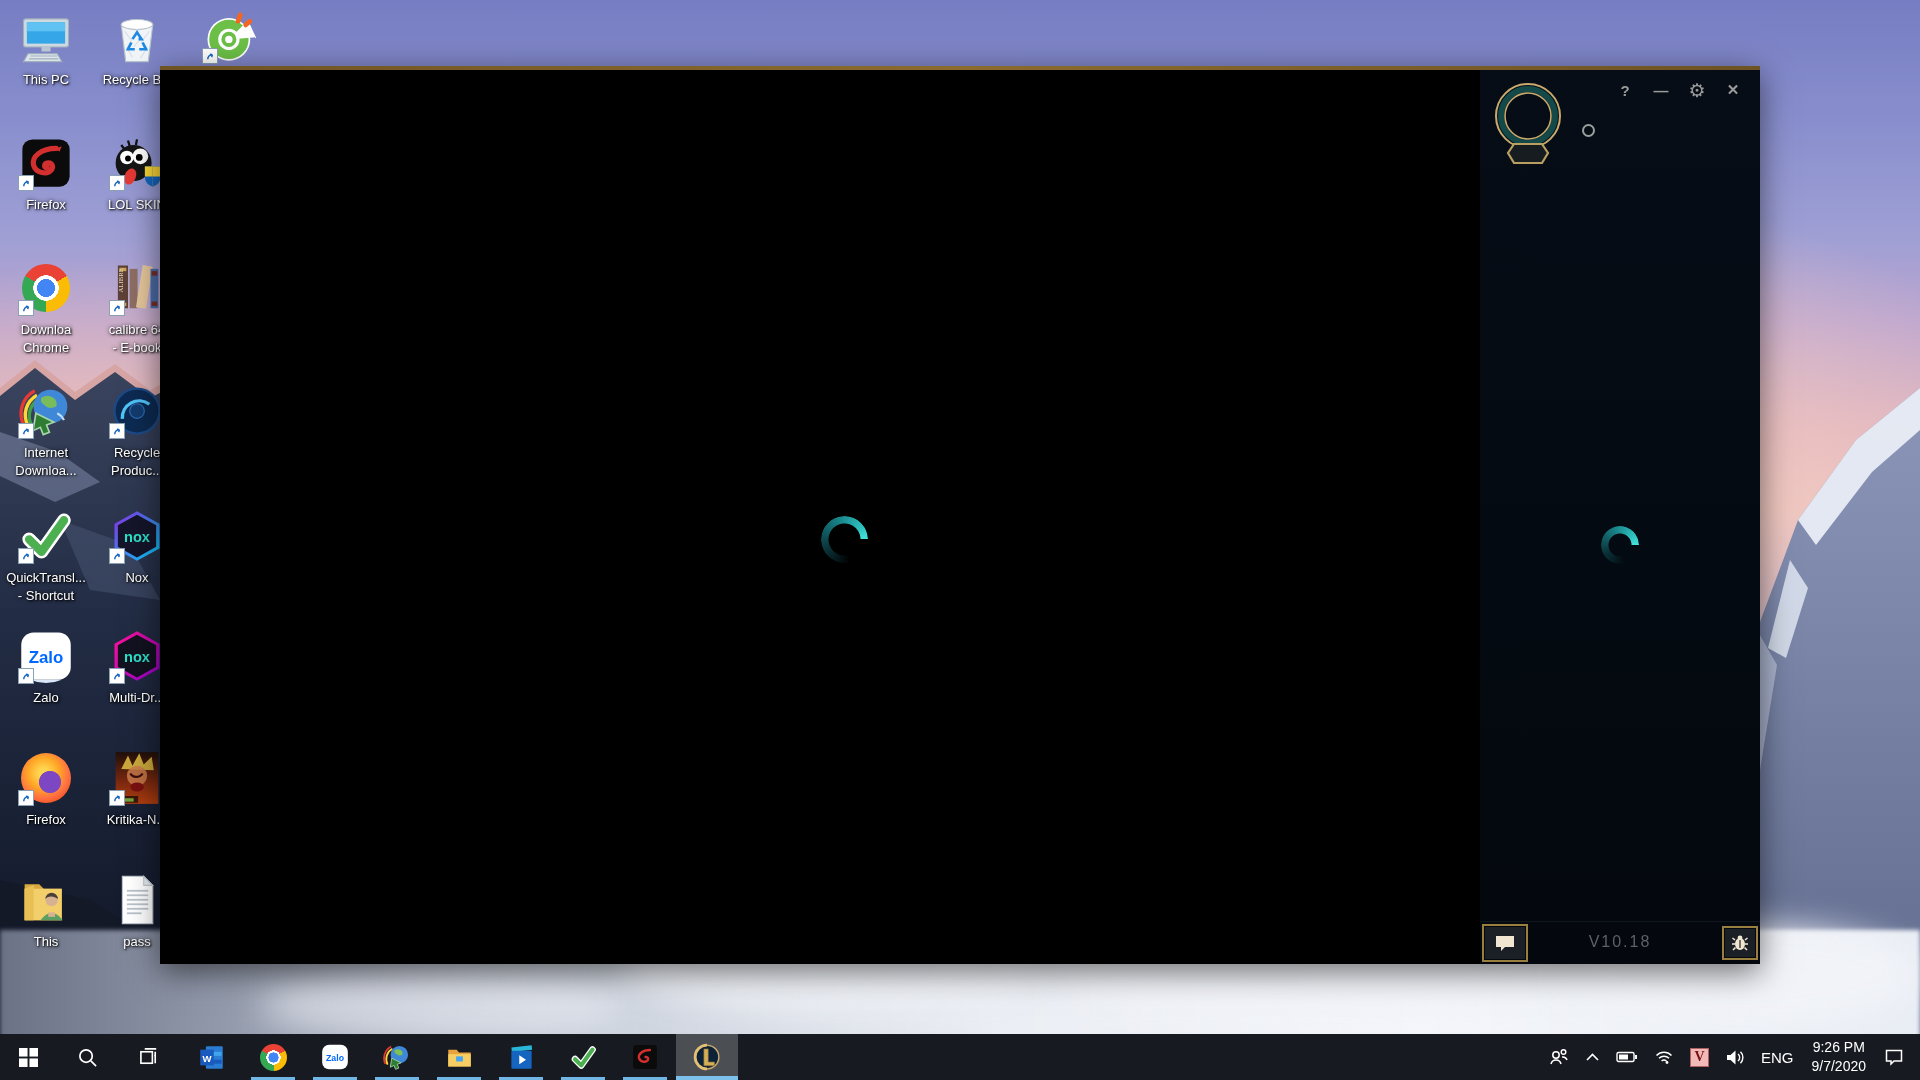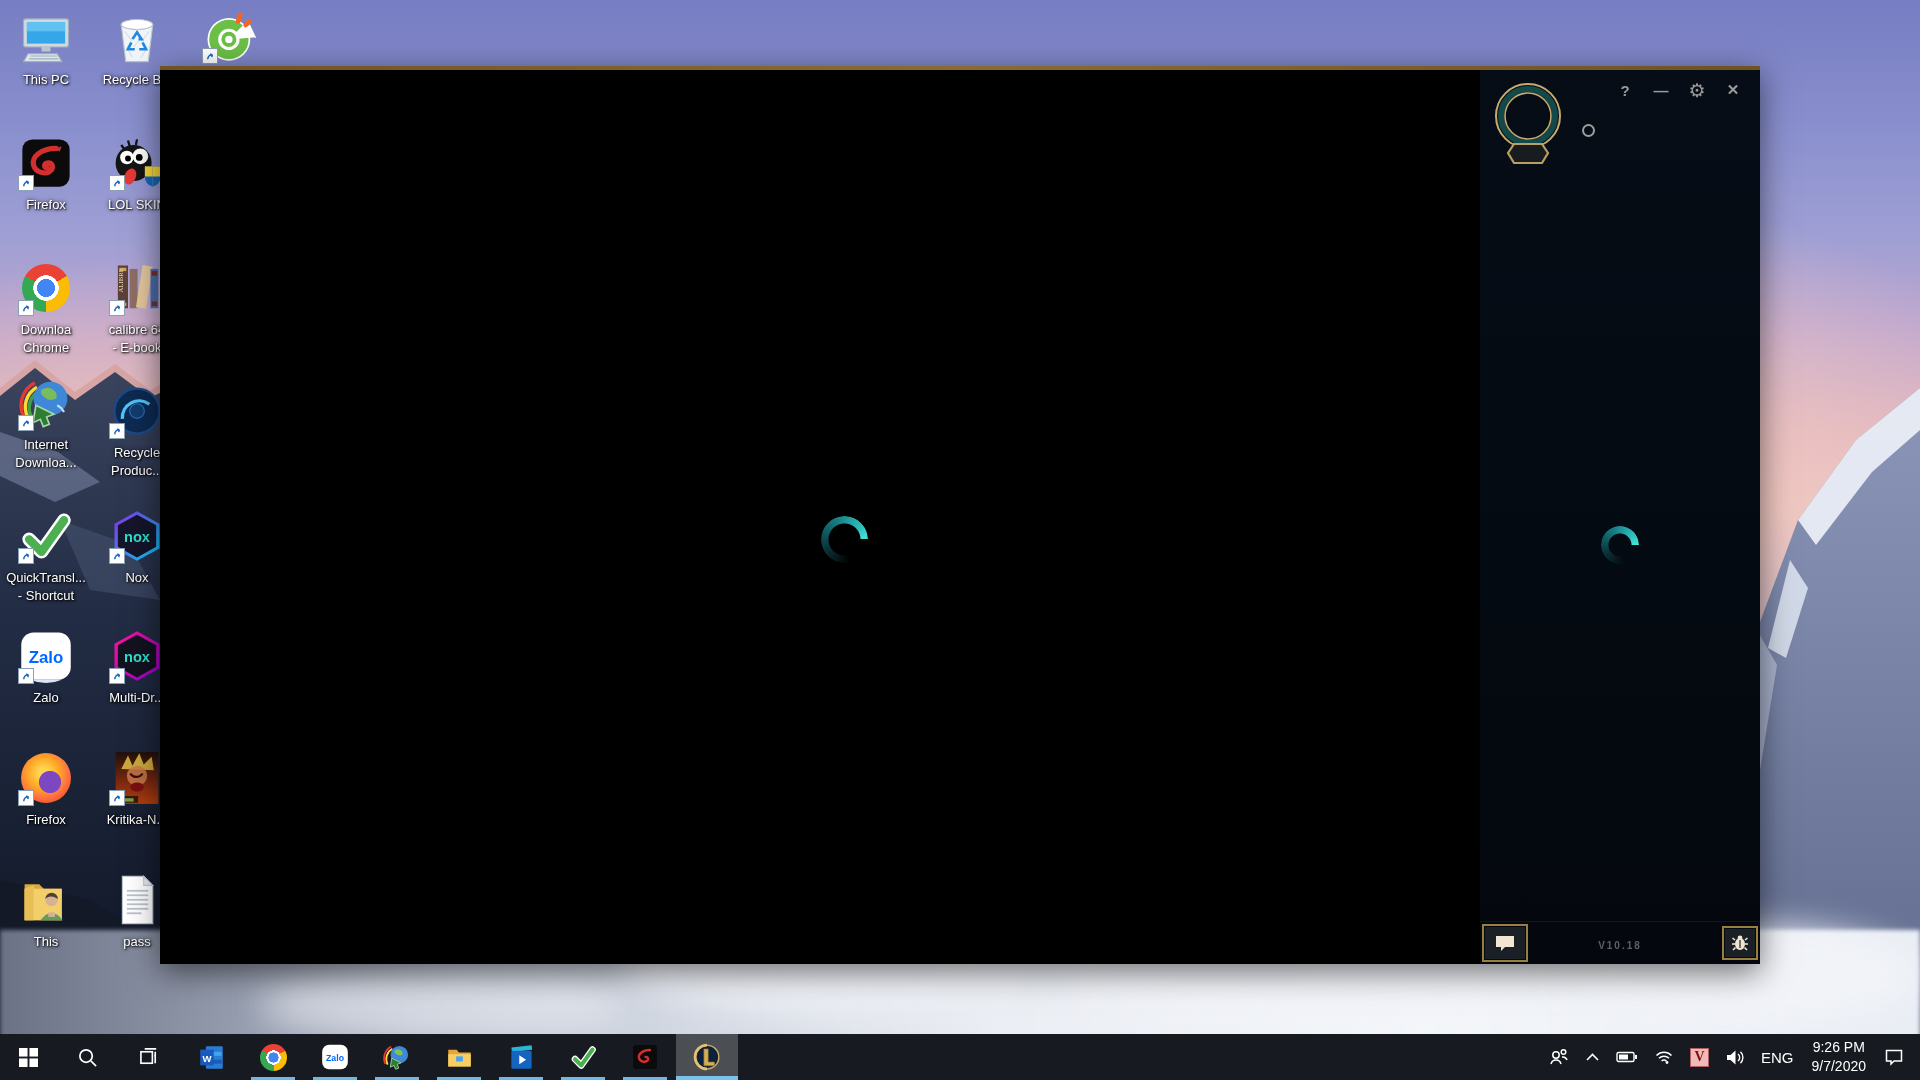--- a/index.html
+++ b/index.html
@@ -59,21 +59,21 @@
   .win-controls{position:absolute;top:8px;right:14px;display:flex;gap:10px;}
   .wc-btn{width:26px;height:24px;display:flex;align-items:center;justify-content:center;
     color:#9b9b9b;font-size:15px;font-weight:bold;}
   .wc-btn.gear{font-size:19px;font-weight:normal;}
   .panel-footer{position:absolute;left:0;bottom:0;width:100%;height:42px;border-top:1px solid #10161d;}
   .gold-btn{position:absolute;background:#1b2026;border:2px solid #997f3f;box-sizing:border-box;
     display:flex;align-items:center;justify-content:center;box-shadow:0 0 0 1px #05090d inset;}
   .chat-btn{left:2px;bottom:2px;width:46px;height:38px;}
   .bug-btn{right:2px;bottom:4px;width:36px;height:34px;}
   .version{position:absolute;left:0;right:0;bottom:13px;text-align:center;color:#5c6067;
-    font-size:10px;font-weight:bold;letter-spacing:2px;}
+    font-size:16px;font-weight:normal;letter-spacing:2px;}
   
   .taskbar{position:absolute;left:0;bottom:0;width:1920px;height:46px;background:#171a21;
     z-index:10;display:flex;align-items:stretch;}
   .tb-btn{width:62px;display:flex;align-items:center;justify-content:center;position:relative;}
   .tb-btn.start{width:56px;}
   .runline{position:absolute;bottom:0;left:50%;transform:translateX(-50%);width:44px;height:3px;background:#71b7e6;}
   .tb-btn.active{background:#4b4e53;}
   .tb-btn.active .runline{width:100%;height:4px;background:#7cc0ec;}
   .tray{margin-left:auto;display:flex;align-items:center;padding-right:2px;}
   .tray-item{height:46px;display:flex;align-items:center;justify-content:center;padding:0 8px;color:#fff;}
@@ -255,21 +255,21 @@
           <path d="M3 9 C3 6 5 4 8 4 M8 4 L5.4 3.4 M8 4 L7.4 6.6" stroke="#1565c0" stroke-width="1.6" fill="none"></path>
         </svg>
     </span>
   </div>
   <div class="dlabel">
     <span>calibre 64</span>
     <span>- E-book</span>
   </div>
 </div>
 
-<div class="dcell" style="left:0;top:375px">
+<div class="dcell" style="left:0;top:383px">
   <div class="ico">
     <svg width="54" height="54" viewBox="0 0 48 48">
       <path d="M4 36 A23 23 0 0 1 14 6" stroke="#e53935" stroke-width="3" fill="none"></path>
       <path d="M8 37 A20 20 0 0 1 16 10" stroke="#fdd835" stroke-width="3" fill="none"></path>
       <path d="M12 38 A17 17 0 0 1 19 13" stroke="#43a047" stroke-width="3" fill="none"></path>
       <circle cx="28" cy="20" r="15" fill="#3f88d8"></circle>
       <path d="M20 12 q6 -3 10 0 q5 3 3 8 q-6 3 -10 -1 q-5 -3 -3 -7 Z" fill="#7ec24f" opacity="0.9"></path>
       <path d="M34 26 q4 2 6 6" stroke="#bde0ff" stroke-width="2" fill="none"></path>
       <path d="M15 26 l16 8 -6.5 2.5 2.5 6.5 -5.5 2 -2.5 -6.5 -6.5 3 Z" fill="#2e7d32" stroke="#a5d6a7" stroke-width="1.5"></path>
     </svg>

